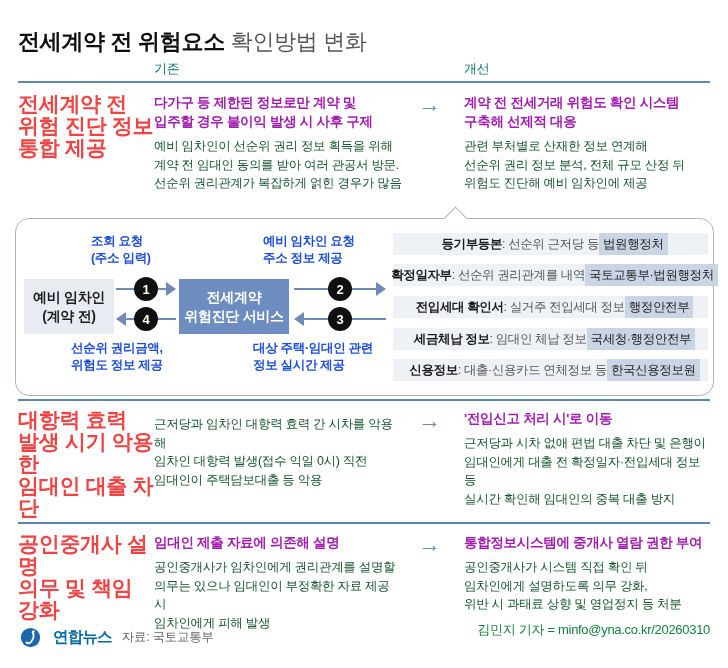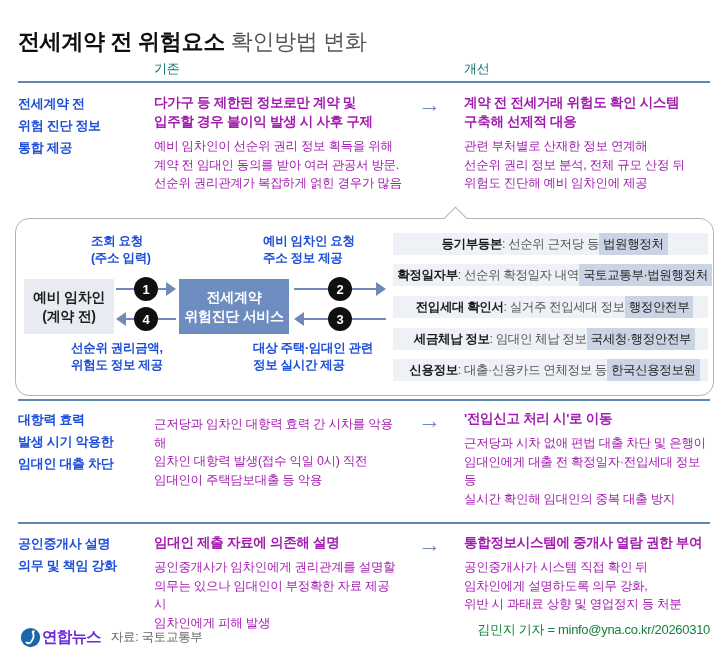--- a/index.html
+++ b/index.html
@@ -11,23 +11,23 @@
   .title .rest{font-weight:400;color:#555;}
   
   .col-head{position:absolute;top:60px;font-size:13px;color:#0f766e;}
   .col-head.old{left:154px;}
   .col-head.new{left:464px;}
   
   .rule{position:absolute;left:18px;width:692px;height:2px;background:#5d87b0;}
   
   .section{position:absolute;left:18px;width:692px;display:grid;
            grid-template-columns:136px 250px 50px 1fr;}
-  .sec-label{font-size:13px;font-weight:700;color:#1d4ed8;line-height:22px;white-space:pre-line;}
+  .sec-label{font-size:21px;font-weight:700;color:#ef4444;line-height:22px;white-space:pre-line;}
   .sec-head{font-size:13.5px;font-weight:700;color:#a21caf;line-height:19px;white-space:pre-line;}
-  .sec-body{font-size:12.5px;color:#a21caf;line-height:18.5px;margin-top:6px;white-space:pre-line;}
+  .sec-body{font-size:12.5px;color:#14532d;line-height:18.5px;margin-top:6px;white-space:pre-line;}
   .sec-arrow{font-size:23px;color:#6d8cbd;text-align:center;line-height:22px;}
   .col-new{padding-left:10px;}
   
   .diagram{position:absolute;left:15px;top:218px;width:697px;height:176px;
            border:1px solid #aeb4bd;border-radius:14px;background:#fff;}
   .notch{position:absolute;left:431px;top:-9px;width:16px;height:16px;background:#fff;
          border-left:1px solid #aeb4bd;border-top:1px solid #aeb4bd;transform:rotate(45deg);}
   .dg-box{position:absolute;display:flex;align-items:center;justify-content:center;text-align:center;
           font-weight:700;white-space:pre-line;line-height:19px;font-size:14px;}
   .tenant{left:8px;top:60px;width:90px;height:55px;background:#e8ebf1;color:#1d1d1d;}
@@ -49,21 +49,21 @@
             display:flex;align-items:center;justify-content:center;
             font-size:12.5px;letter-spacing:-0.4px;}
   .info-row .txt{padding-left:8px;white-space:nowrap;}
   .info-row .term{font-weight:700;color:#1b1b1b;}
   .info-row .desc{color:#555;}
   .info-row .agency{height:100%;background:#cbd4e4;color:#222;display:flex;align-items:center;
                     padding:0 4px;white-space:nowrap;}
   
   .footer-left{position:absolute;left:20px;top:627px;display:flex;align-items:center;}
   .yonhap-logo{width:21px;height:21px;display:block;}
-  .yonhap-name{font-size:15.5px;font-weight:800;color:#6d28d9;margin-left:1px;letter-spacing:-0.8px;}
+  .yonhap-name{font-size:15.5px;font-weight:800;color:#0369a1;margin-left:12px;letter-spacing:-0.8px;}
   .source{font-size:12.5px;color:#666;margin-left:10px;}
   .credit{position:absolute;top:621px;right:18px;font-size:13px;color:#15803d;}
 </style>
 </head>
 <body>
 
 <div class="page">
 
   <h1 class="title"><span class="em">전세계약 전 위험요소</span><span class="rest"> 확인방법 변화</span></h1>
 
@@ -129,21 +129,21 @@
       <span class="shaft"></span>
         <span class="head"></span>
       <span class="step-num">3</span>
     </div>
 
     <div class="info-row" style="top:14px">
       <span class="txt"><span class="term">등기부등본</span><span class="desc">: 선순위 근저당 등</span></span>
       <span class="agency">법원행정처</span>
     </div>
     <div class="info-row" style="top:45px">
-      <span class="txt"><span class="term">확정일자부</span><span class="desc">: 선순위 확정일자 내역</span></span>
+      <span class="txt"><span class="term">확정일자부</span><span class="desc">: 선순위 권리관계를 내역</span></span>
       <span class="agency">국토교통부·법원행정처</span>
     </div>
     <div class="info-row" style="top:77px">
       <span class="txt"><span class="term">전입세대 확인서</span><span class="desc">: 실거주 전입세대 정보</span></span>
       <span class="agency">행정안전부</span>
     </div>
     <div class="info-row" style="top:109px">
       <span class="txt"><span class="term">세금체납 정보</span><span class="desc">: 임대인 체납 정보</span></span>
       <span class="agency">국세청·행정안전부</span>
     </div>

